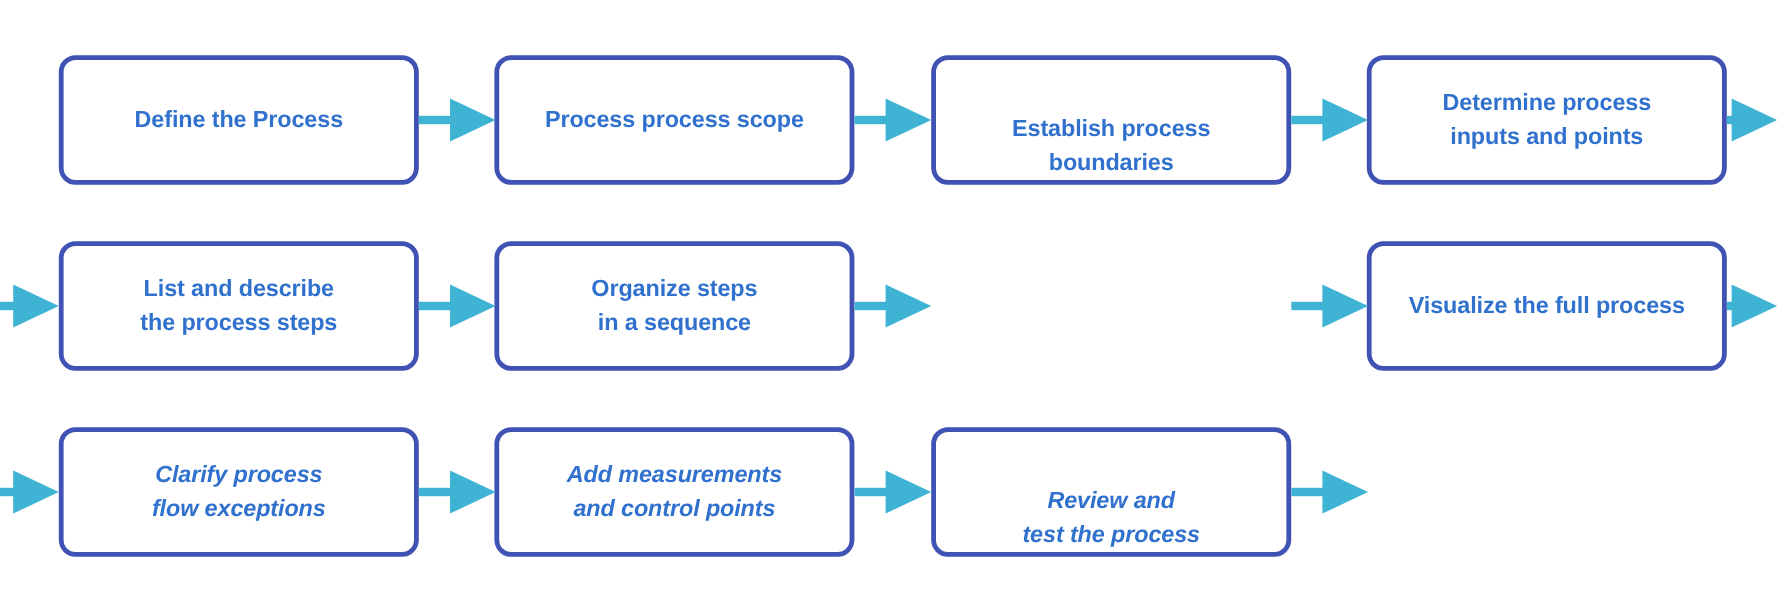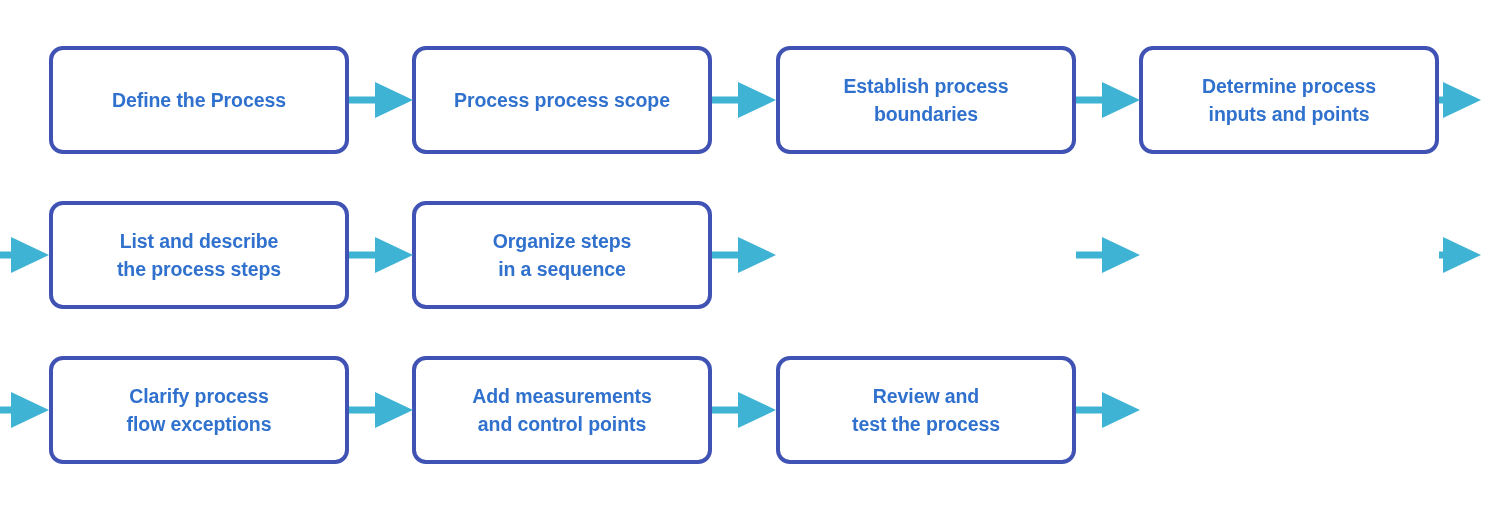--- a/index.html
+++ b/index.html
@@ -41,26 +41,26 @@
     font-weight: bold;
     line-height: 1.45;
     letter-spacing: -0.1px;
     white-space: pre-line;
     padding: 0 10px;
   }
 
   
   .r1 { top: 46px; }
   .r2 { top: 201px; }
-  .r3 { top: 356px; }
+  .r3 { top: 356px; font-style: italic; }
 
   
   .c1 { left: 49px;  }
   .c2 { left: 412px; }
-  .c3 { left: 776px; }
+  .c3 { left: 776px; align-items: flex-end; }
   .c4 { left: 1139px;}
 
   
   .arrow {
     position: absolute;
     height: 56px;
     pointer-events: none;
   }
   .arrow svg { display: block; }
 
@@ -131,20 +131,23 @@
   </div>
 
   <div class="node r2 c2">
     <span class="node-label">Organize steps
 in a sequence</span>
   </div>
   <div class="node r2 c1">
     <span class="node-label">List and describe
 the process steps</span>
   </div>
+  <div class="node r2 c4">
+    <span class="node-label">Visualize the full process</span>
+  </div>
 
   <div class="arrow gap a1 ar2">
     <svg width="64" height="56" viewBox="0 0 64 56" aria-hidden="true">
       <rect x="0" y="24.5" width="34" height="7" fill="#3FB3D4"></rect>
       <polygon points="26,10 64,28 26,46" fill="#3FB3D4"></polygon>
     </svg>
   </div>
   <div class="arrow gap a2 ar2">
     <svg width="64" height="56" viewBox="0 0 64 56" aria-hidden="true">
       <rect x="0" y="24.5" width="34" height="7" fill="#3FB3D4"></rect>

